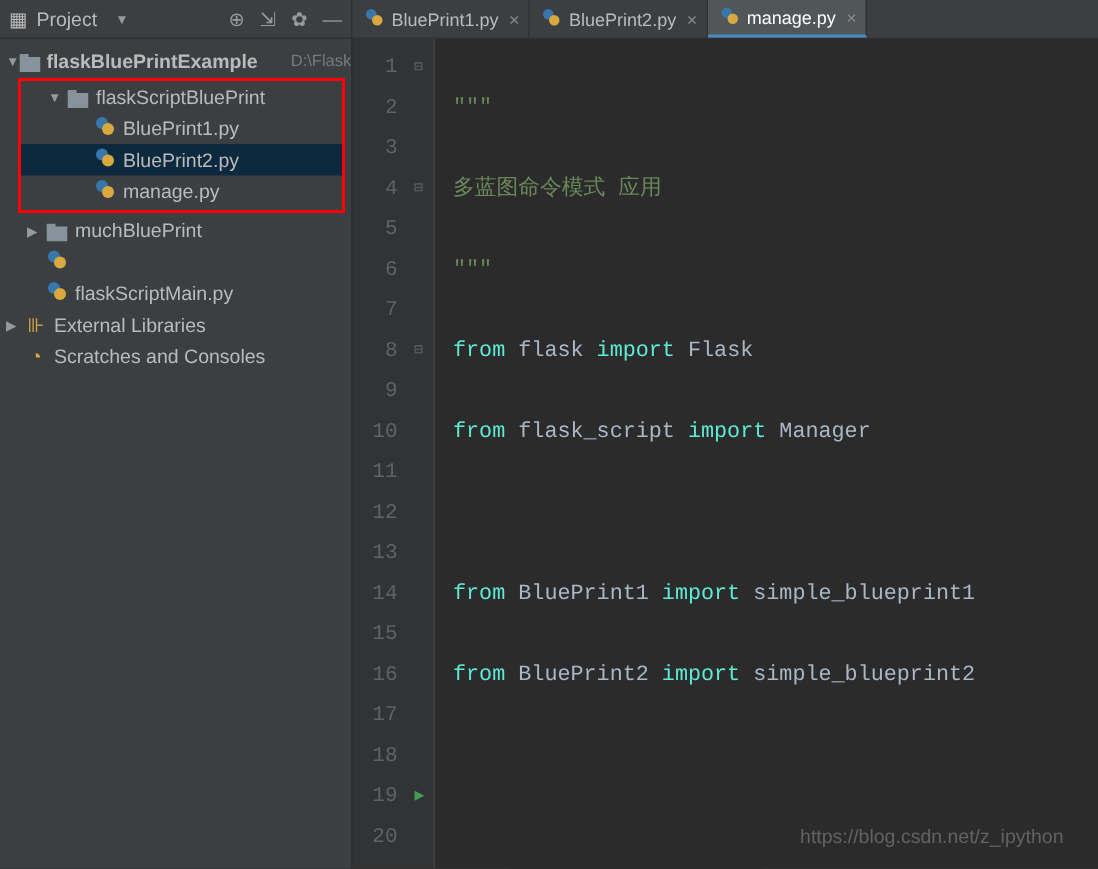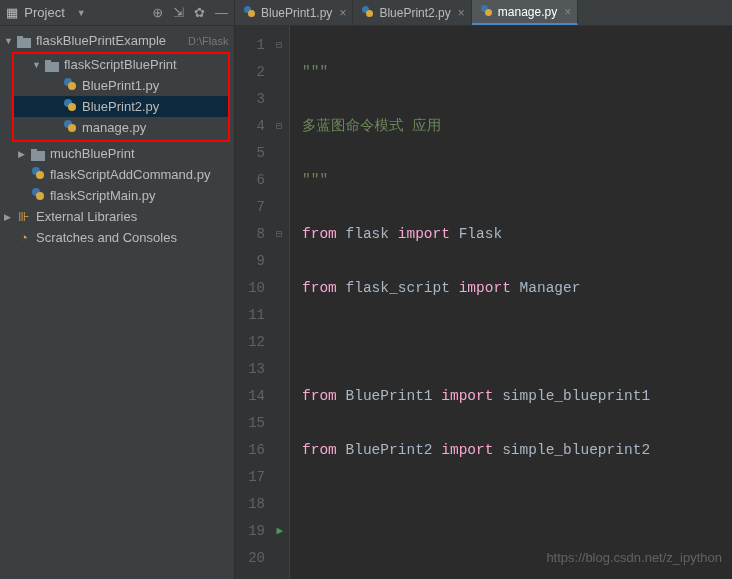--- a/index.html
+++ b/index.html
@@ -28,24 +28,24 @@
 .tab { display: flex; align-items: center; padding: 0 6px 0 8px; gap: 5px; border-right: 1px solid #323232; cursor: pointer; font-size: 12px; }
 .tab.active { background: #515658; color: #fff; border-bottom: 2px solid #4a88c7; }
 .tab-close { color: #888; font-size: 12px; margin-left: 2px; }
 .editor-body { flex: 1; display: flex; overflow: hidden; }
 .gutter { background: #313335; width: 55px; text-align: right; padding: 6px 4px 6px 0; color: #606366; font-family: "Consolas", "Courier New", monospace; font-size: 14px; line-height: 27px; border-right: 1px solid #404040; position: relative; }
 .gutter .ln { padding-right: 20px; position: relative; }
 .gutter .fold { position: absolute; right: 3px; color: #606366; font-size: 10px; }
 .gutter .run-arrow { position: absolute; right: 2px; color: #499c54; font-size: 11px; }
 .code { flex: 1; font-family: "Consolas", "Courier New", monospace; font-size: 14.5px; line-height: 27px; padding: 6px 0 6px 12px; white-space: pre; overflow: hidden; position: relative; }
 .tok-str { color: #6a8759; }
-.tok-kw { color: #f9a8d4; }
+.tok-kw { color: #5eead4; }
 .tok-id { color: #a9b7c6; }
 .line { height: 27px; }
-.watermark { position: absolute; right: 10px; bottom: 8px; color: rgba(200,200,200,0.35); font-size: 13px; font-family: Arial; pointer-events: none; }
+.watermark { position: absolute; right: 23px; bottom: 8px; color: rgba(200,200,200,0.35); font-size: 13px; font-family: Arial; pointer-events: none; }
 .py-icon svg, .folder-icon svg { vertical-align: middle; }
 </style>
 </head>
 <body>
 
 <div class="top">
   <div class="sidebar">
     <div class="sidebar-header">
       <span>▦</span>
       <span class="proj-label">
@@ -62,21 +62,21 @@
     </div>
     <div class="tree">
       <div class="tree-row">
         <span class="twist">▼</span>
         <span class="folder-icon">
           <svg width="14" height="12">
               <rect width="14" height="10" y="2" fill="#87939a"></rect>
               <rect width="6" height="3" fill="#87939a"></rect>
             </svg>
         </span>
-        <span class="tree-label" style="font-weight:normal">flaskBluePrintExample</span>
+        <span class="tree-label" style="font-weight:bold">flaskBluePrintExample</span>
         <span class="tree-label-dim">D:\Flask</span>
       </div>
 
       <div class="red-box">
         <div class="tree-row indent-1">
           <span class="twist">▼</span>
           <span class="folder-icon">
             <svg width="14" height="12">
                 <rect width="14" height="10" y="2" fill="#87939a"></rect>
                 <rect width="6" height="3" fill="#87939a"></rect>
@@ -117,21 +117,20 @@
               <rect width="6" height="3" fill="#87939a"></rect>
             </svg></span>
         <span class="tree-label">muchBluePrint</span>
       </div>
       <div class="tree-row indent-1">
         <span class="twist"></span>
         <span class="file-icon"><svg width="14" height="14">
               <circle cx="5" cy="5" r="4" fill="#3876ac"></circle>
               <circle cx="9" cy="9" r="4" fill="#d9a93f"></circle>
             </svg></span>
-        <span class="tree-label">flaskScriptAddCommand.py</span>
       </div>
       <div class="tree-row indent-1">
         <span class="twist"></span>
         <span class="file-icon"><svg width="14" height="14">
               <circle cx="5" cy="5" r="4" fill="#3876ac"></circle>
               <circle cx="9" cy="9" r="4" fill="#d9a93f"></circle>
             </svg></span>
         <span class="tree-label">flaskScriptMain.py</span>
       </div>
       <div class="tree-row">

